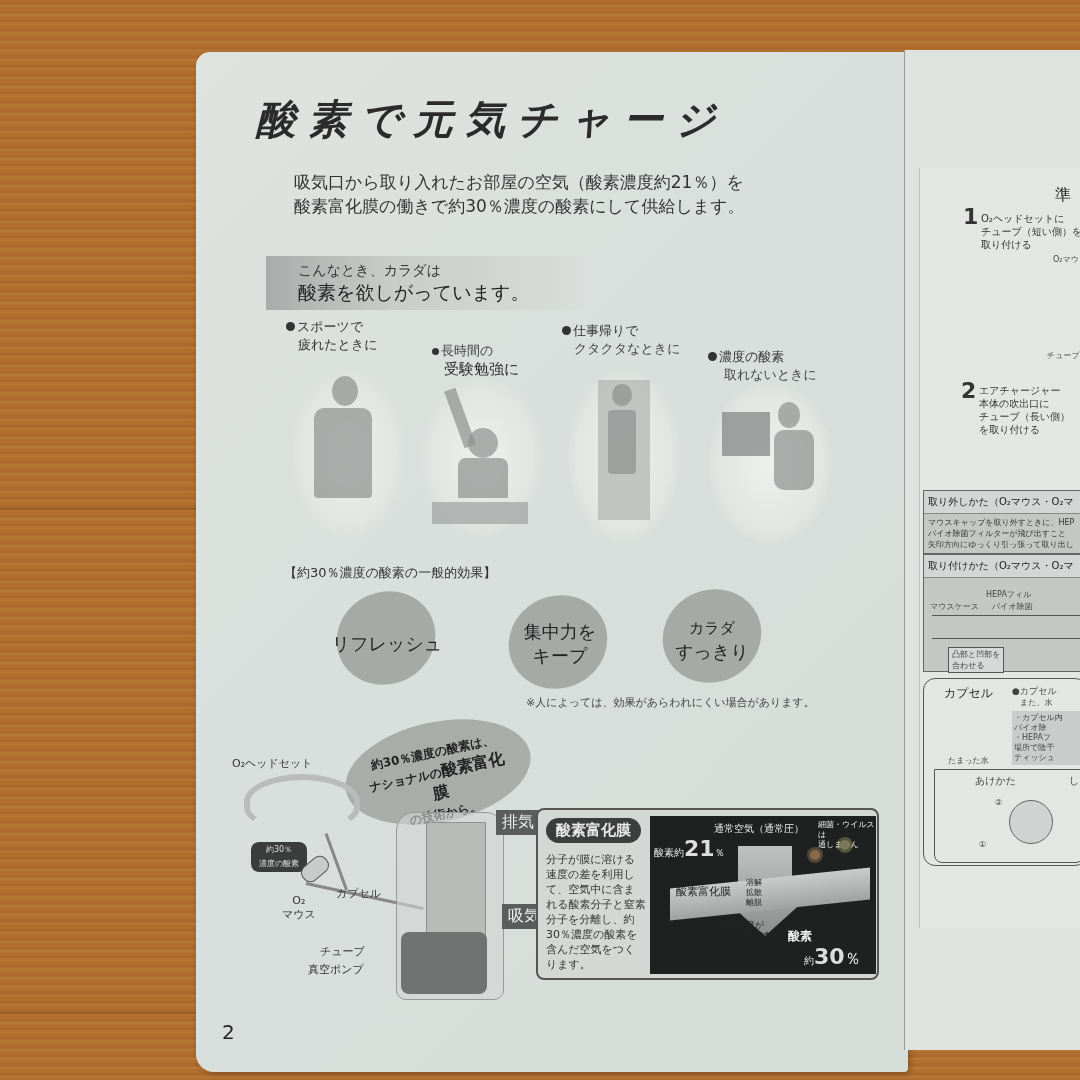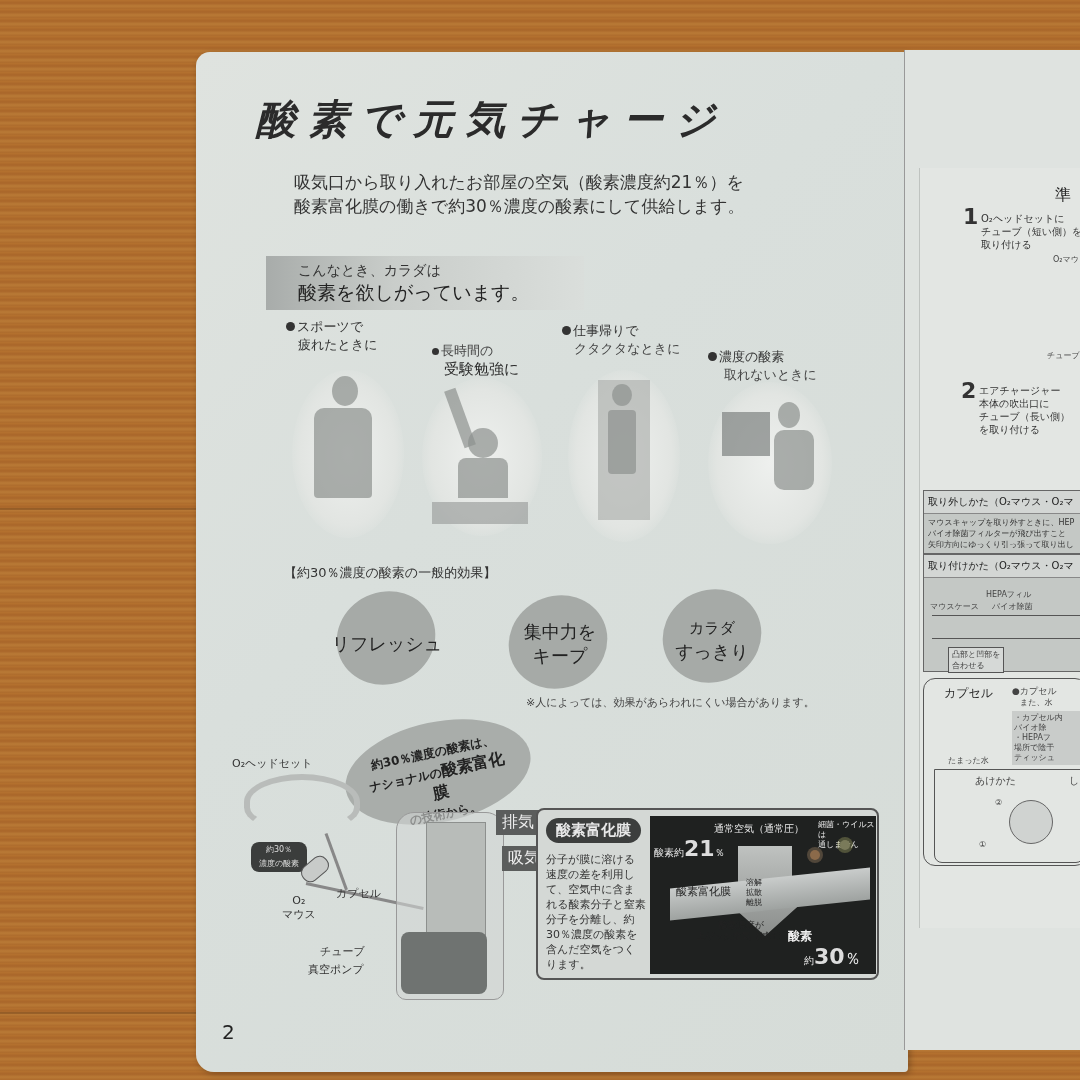--- a/index.html
+++ b/index.html
@@ -196,21 +196,21 @@
     <div>O₂</div>
     <div>マウス</div>
   </div>
   <div class="label-sm" style="left:140px;top:834px">カプセル</div>
   <div class="label-sm" style="left:124px;top:892px">チューブ</div>
   <div class="label-sm" style="left:112px;top:910px">真空ポンプ</div>
   <div class="device"></div>
   <div class="device-panel"></div>
   <div class="pump"></div>
   <div class="arrow-tag" style="left:300px;top:758px">排気</div>
-  <div class="arrow-tag" style="left:306px;top:794px">吸気</div>
+  <div class="arrow-tag" style="left:306px;top:852px">吸気</div>
 
   <div class="mem-box">
     <div class="mem-title">酸素富化膜</div>
     <div class="mem-desc">分子が膜に溶ける速度の差を利用して、空気中に含まれる酸素分子と窒素分子を分離し、約30％濃度の酸素を含んだ空気をつくります。</div>
     <div class="mem-diagram">
       <div style="position:absolute;left:70px;top:30px;width:90px;height:90px;background:linear-gradient(180deg,#bfc2c0,#8a8d8b);clip-path:polygon(20% 0,80% 0,80% 55%,100% 55%,50% 100%,0 55%,20% 55%)"></div>
       <div class="band"></div>
       <div class="dtext" style="left:64px;top:6px">通常空気（通常圧）</div>
       <div class="dtext" style="left:168px;top:4px;font-size:8px;line-height:10px">
         <div>細菌・ウイルスは</div>

